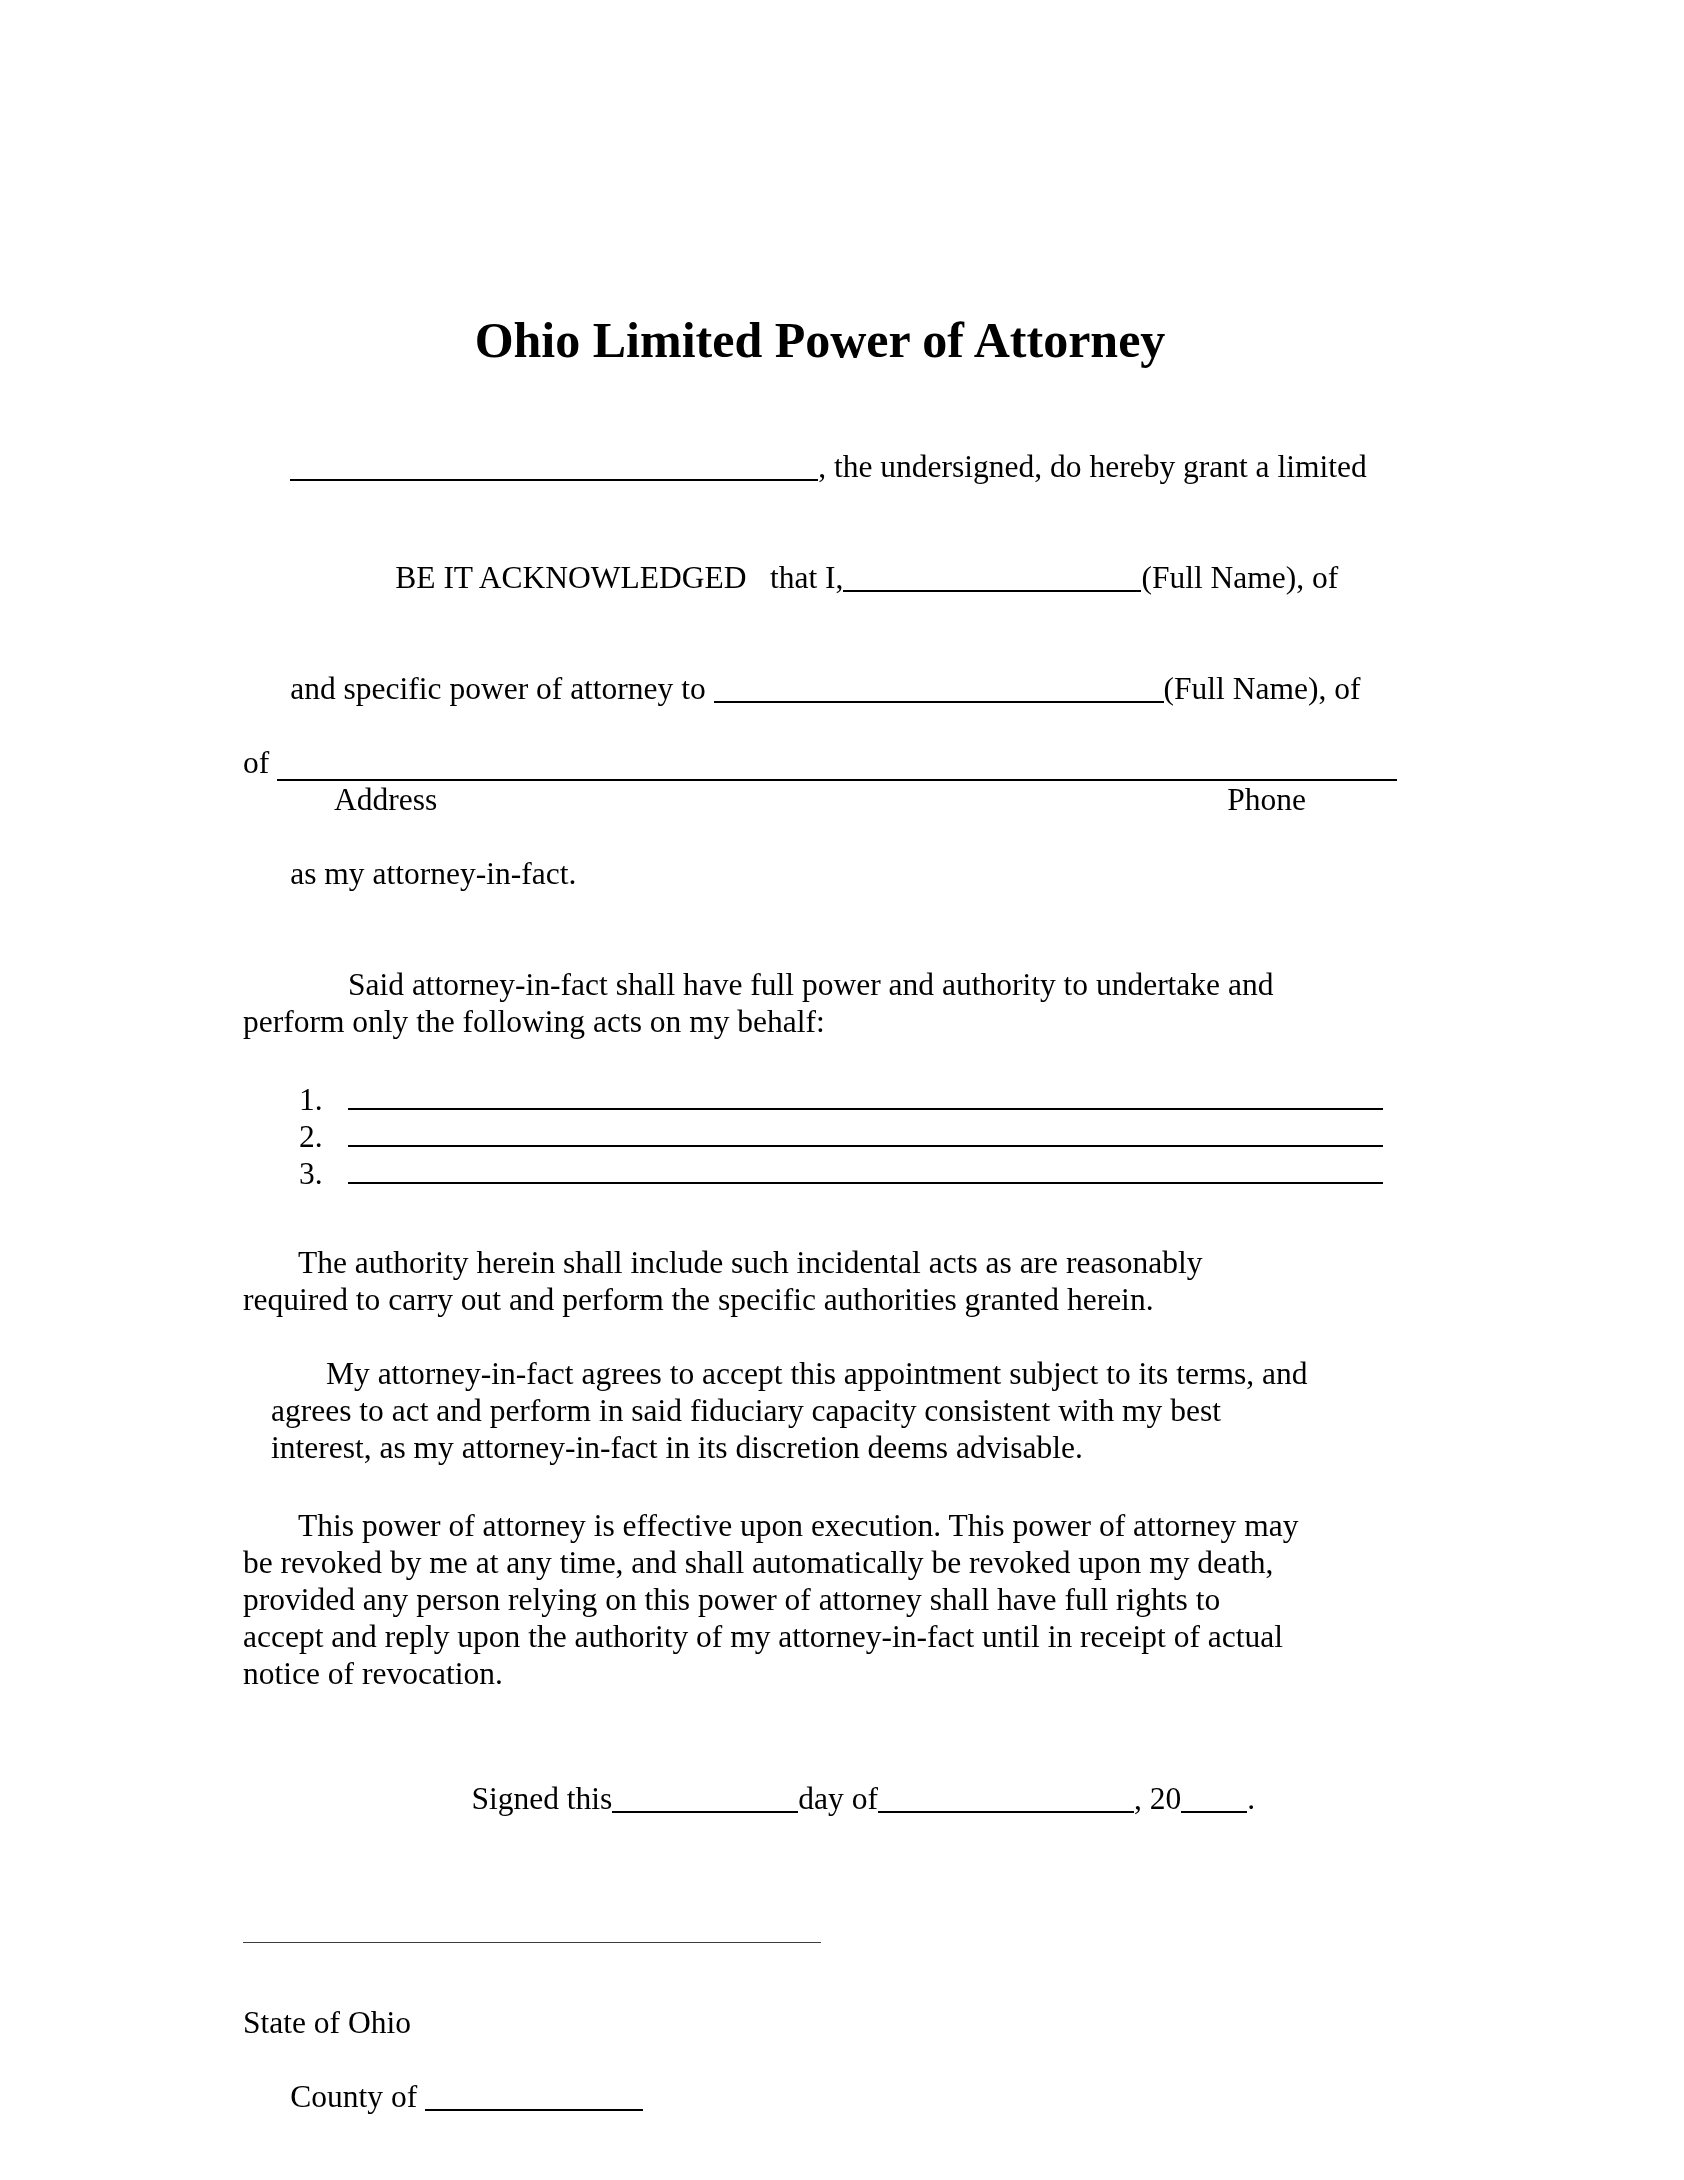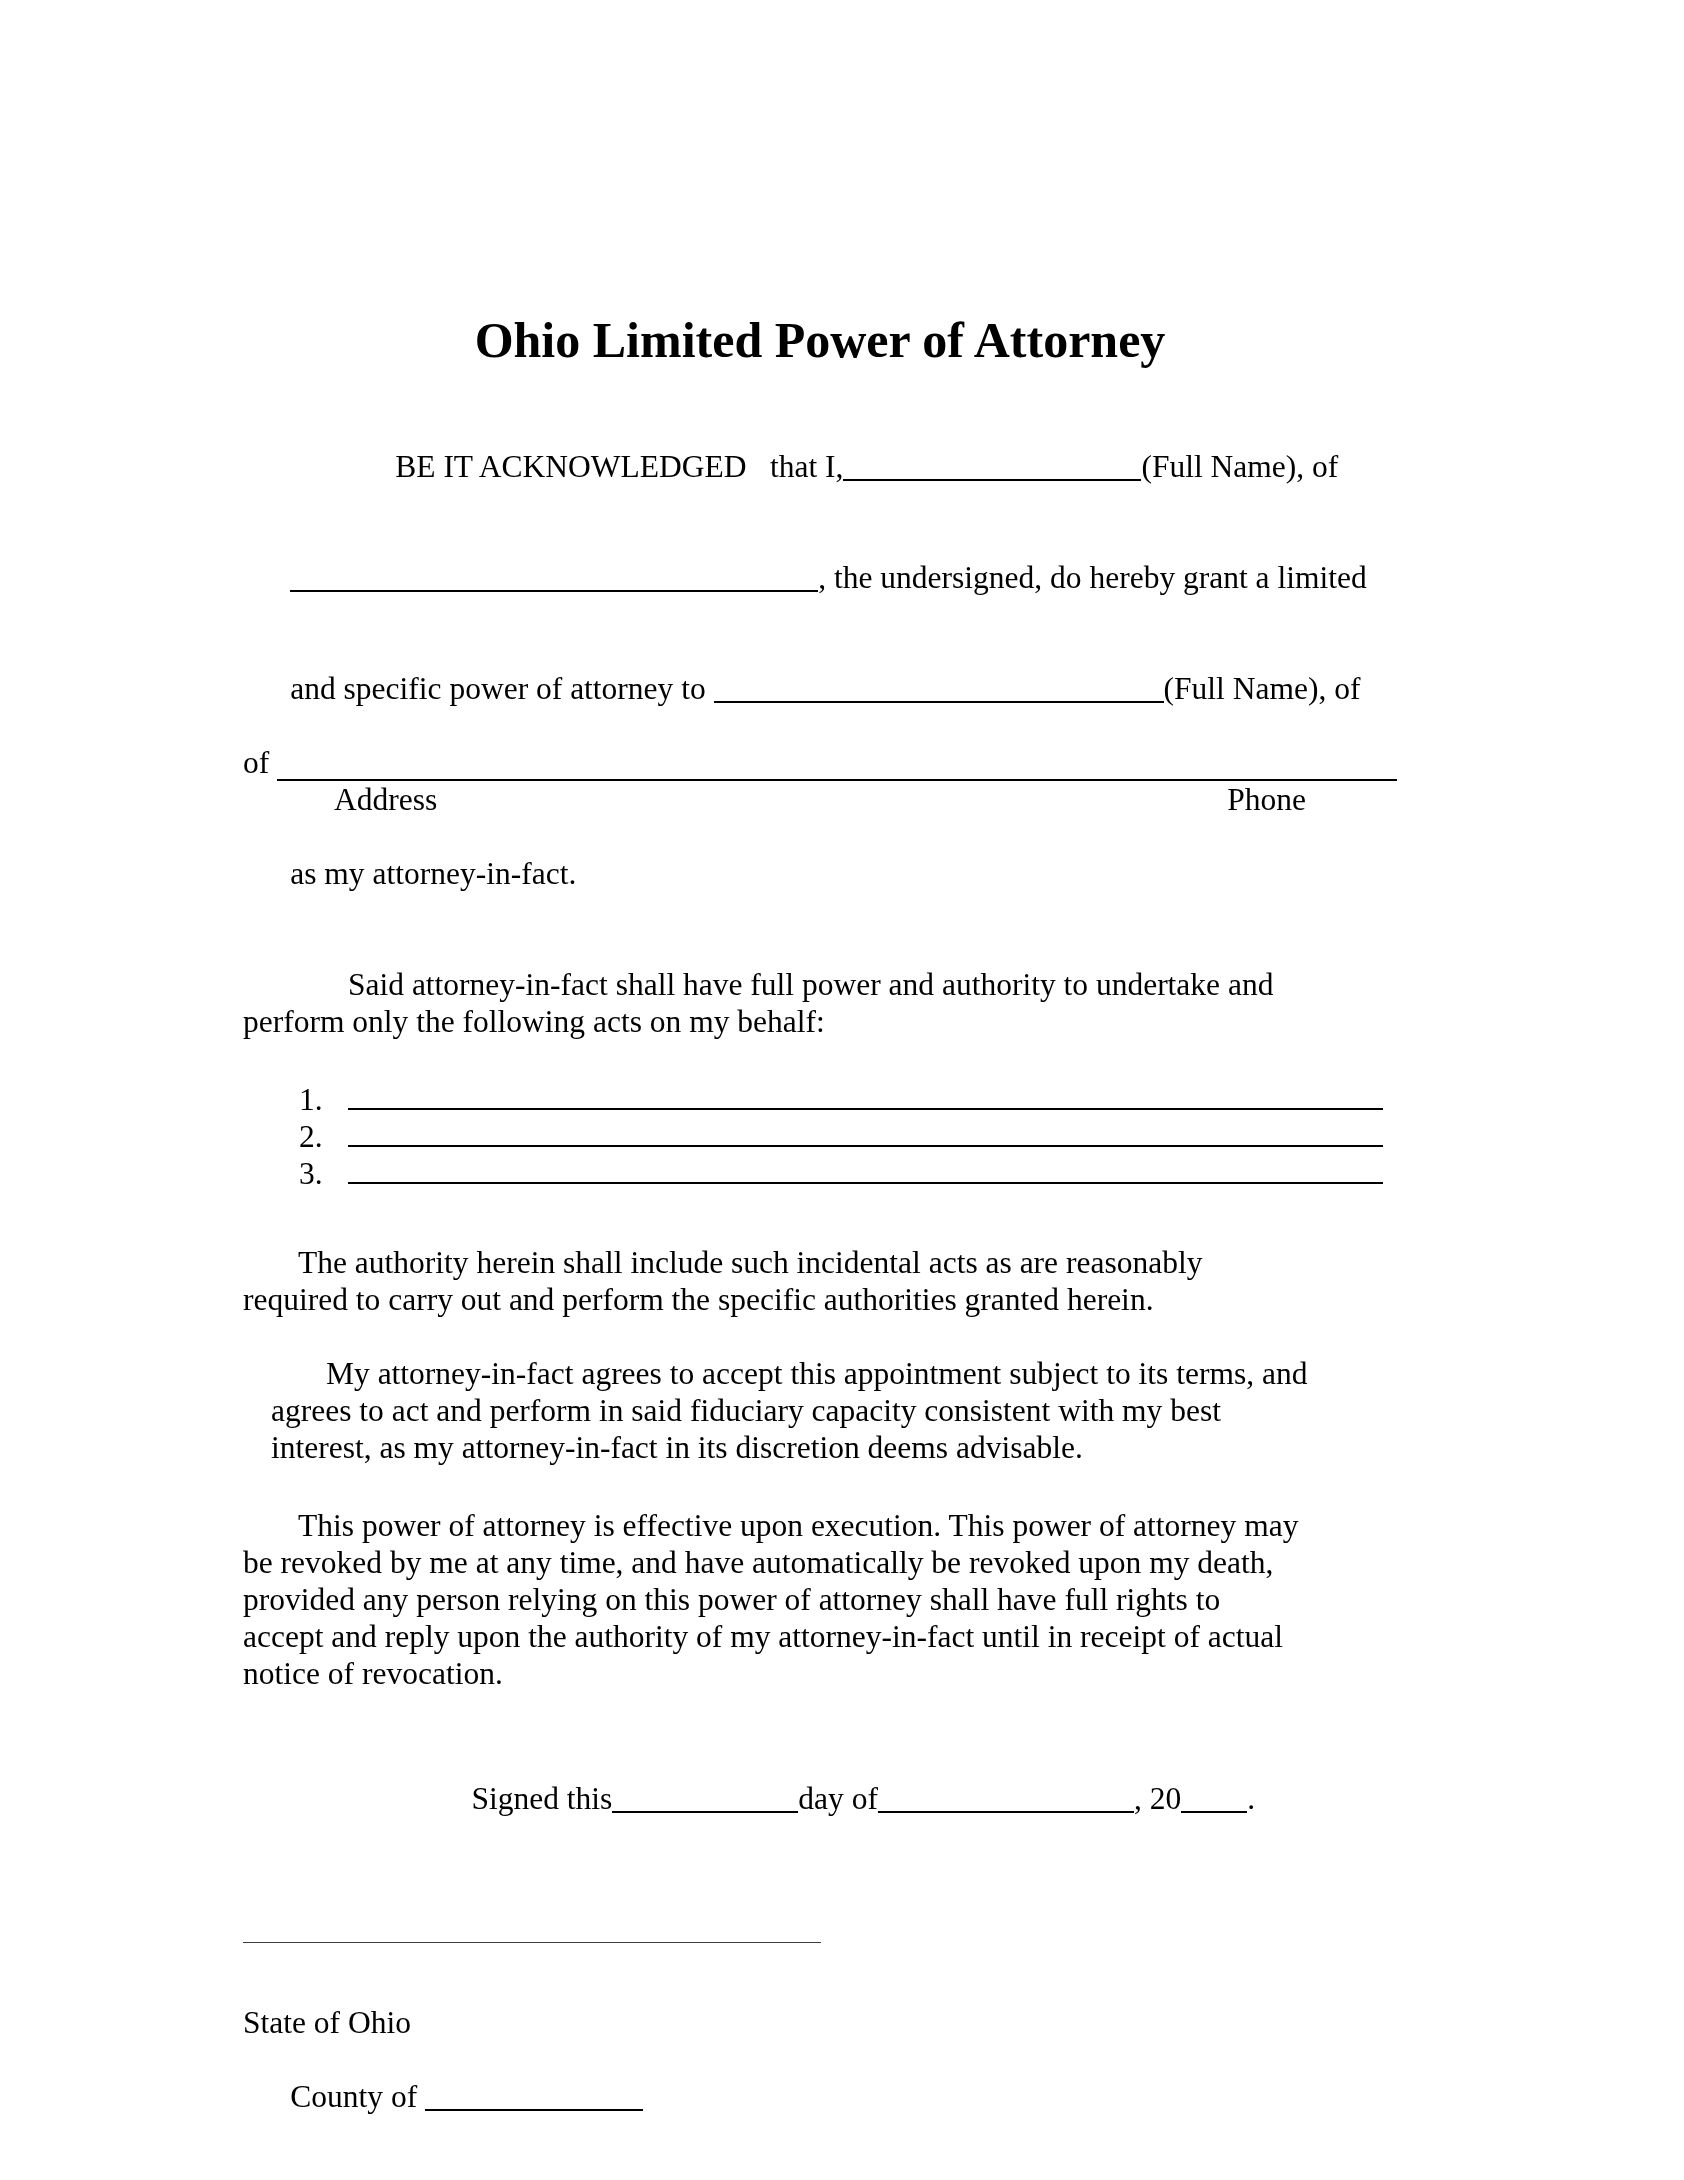--- a/index.html
+++ b/index.html
@@ -71,25 +71,25 @@
   .state-block { margin-top: 61px; }
 </style>
 </head>
 <body>
 
 <div class="page">
 
   <h1 class="title">Ohio Limited Power of Attorney</h1>
 
   <div>
+    <div class="line">
+      <span class="blank w620"></span><span class="seg">, the undersigned, do hereby grant a limited</span>
+    </div>
     <div class="line ind-tab">
       <span class="seg">BE IT ACKNOWLEDGED   that I,</span><span class="blank w350"></span><span class="seg">(Full Name), of</span>
-    </div>
-    <div class="line">
-      <span class="blank w620"></span><span class="seg">, the undersigned, do hereby grant a limited</span>
     </div>
     <div class="line">
       <span class="seg">and specific power of attorney to </span><span class="blank w528"></span><span class="seg">(Full Name), of</span>
     </div>
     <div class="line flex-line">
       <span class="seg">of </span><span class="blank-fill"></span>
     </div>
     <div class="line addr-row">
       <span class="seg">Address</span>
       <span class="seg phone-label">Phone</span>
@@ -125,21 +125,21 @@
   </div>
 
   <div class="para-4">
     <div class="line ind-sm">My attorney-in-fact agrees to accept this appointment subject to its terms, and</div>
     <div class="line">agrees to act and perform in said fiduciary capacity consistent with my best</div>
     <div class="line">interest, as my attorney-in-fact in its discretion deems advisable.</div>
   </div>
 
   <div class="para-5">
     <div class="line ind-sm">This power of attorney is effective upon execution. This power of attorney may</div>
-    <div class="line">be revoked by me at any time, and have automatically be revoked upon my death,</div>
+    <div class="line">be revoked by me at any time, and shall automatically be revoked upon my death,</div>
     <div class="line">provided any person relying on this power of attorney shall have full rights to</div>
     <div class="line">accept and reply upon the authority of my attorney-in-fact until in receipt of actual</div>
     <div class="line">notice of revocation.</div>
   </div>
 
   <div class="line ind-sm signed-line">
     <span class="seg">Signed this</span><span class="blank w218"></span><span class="seg">day of</span><span class="blank w300"></span><span class="seg">, 20</span><span class="blank w78"></span><span class="seg">.</span>
   </div>
 
   <div class="sig-rule"></div>

